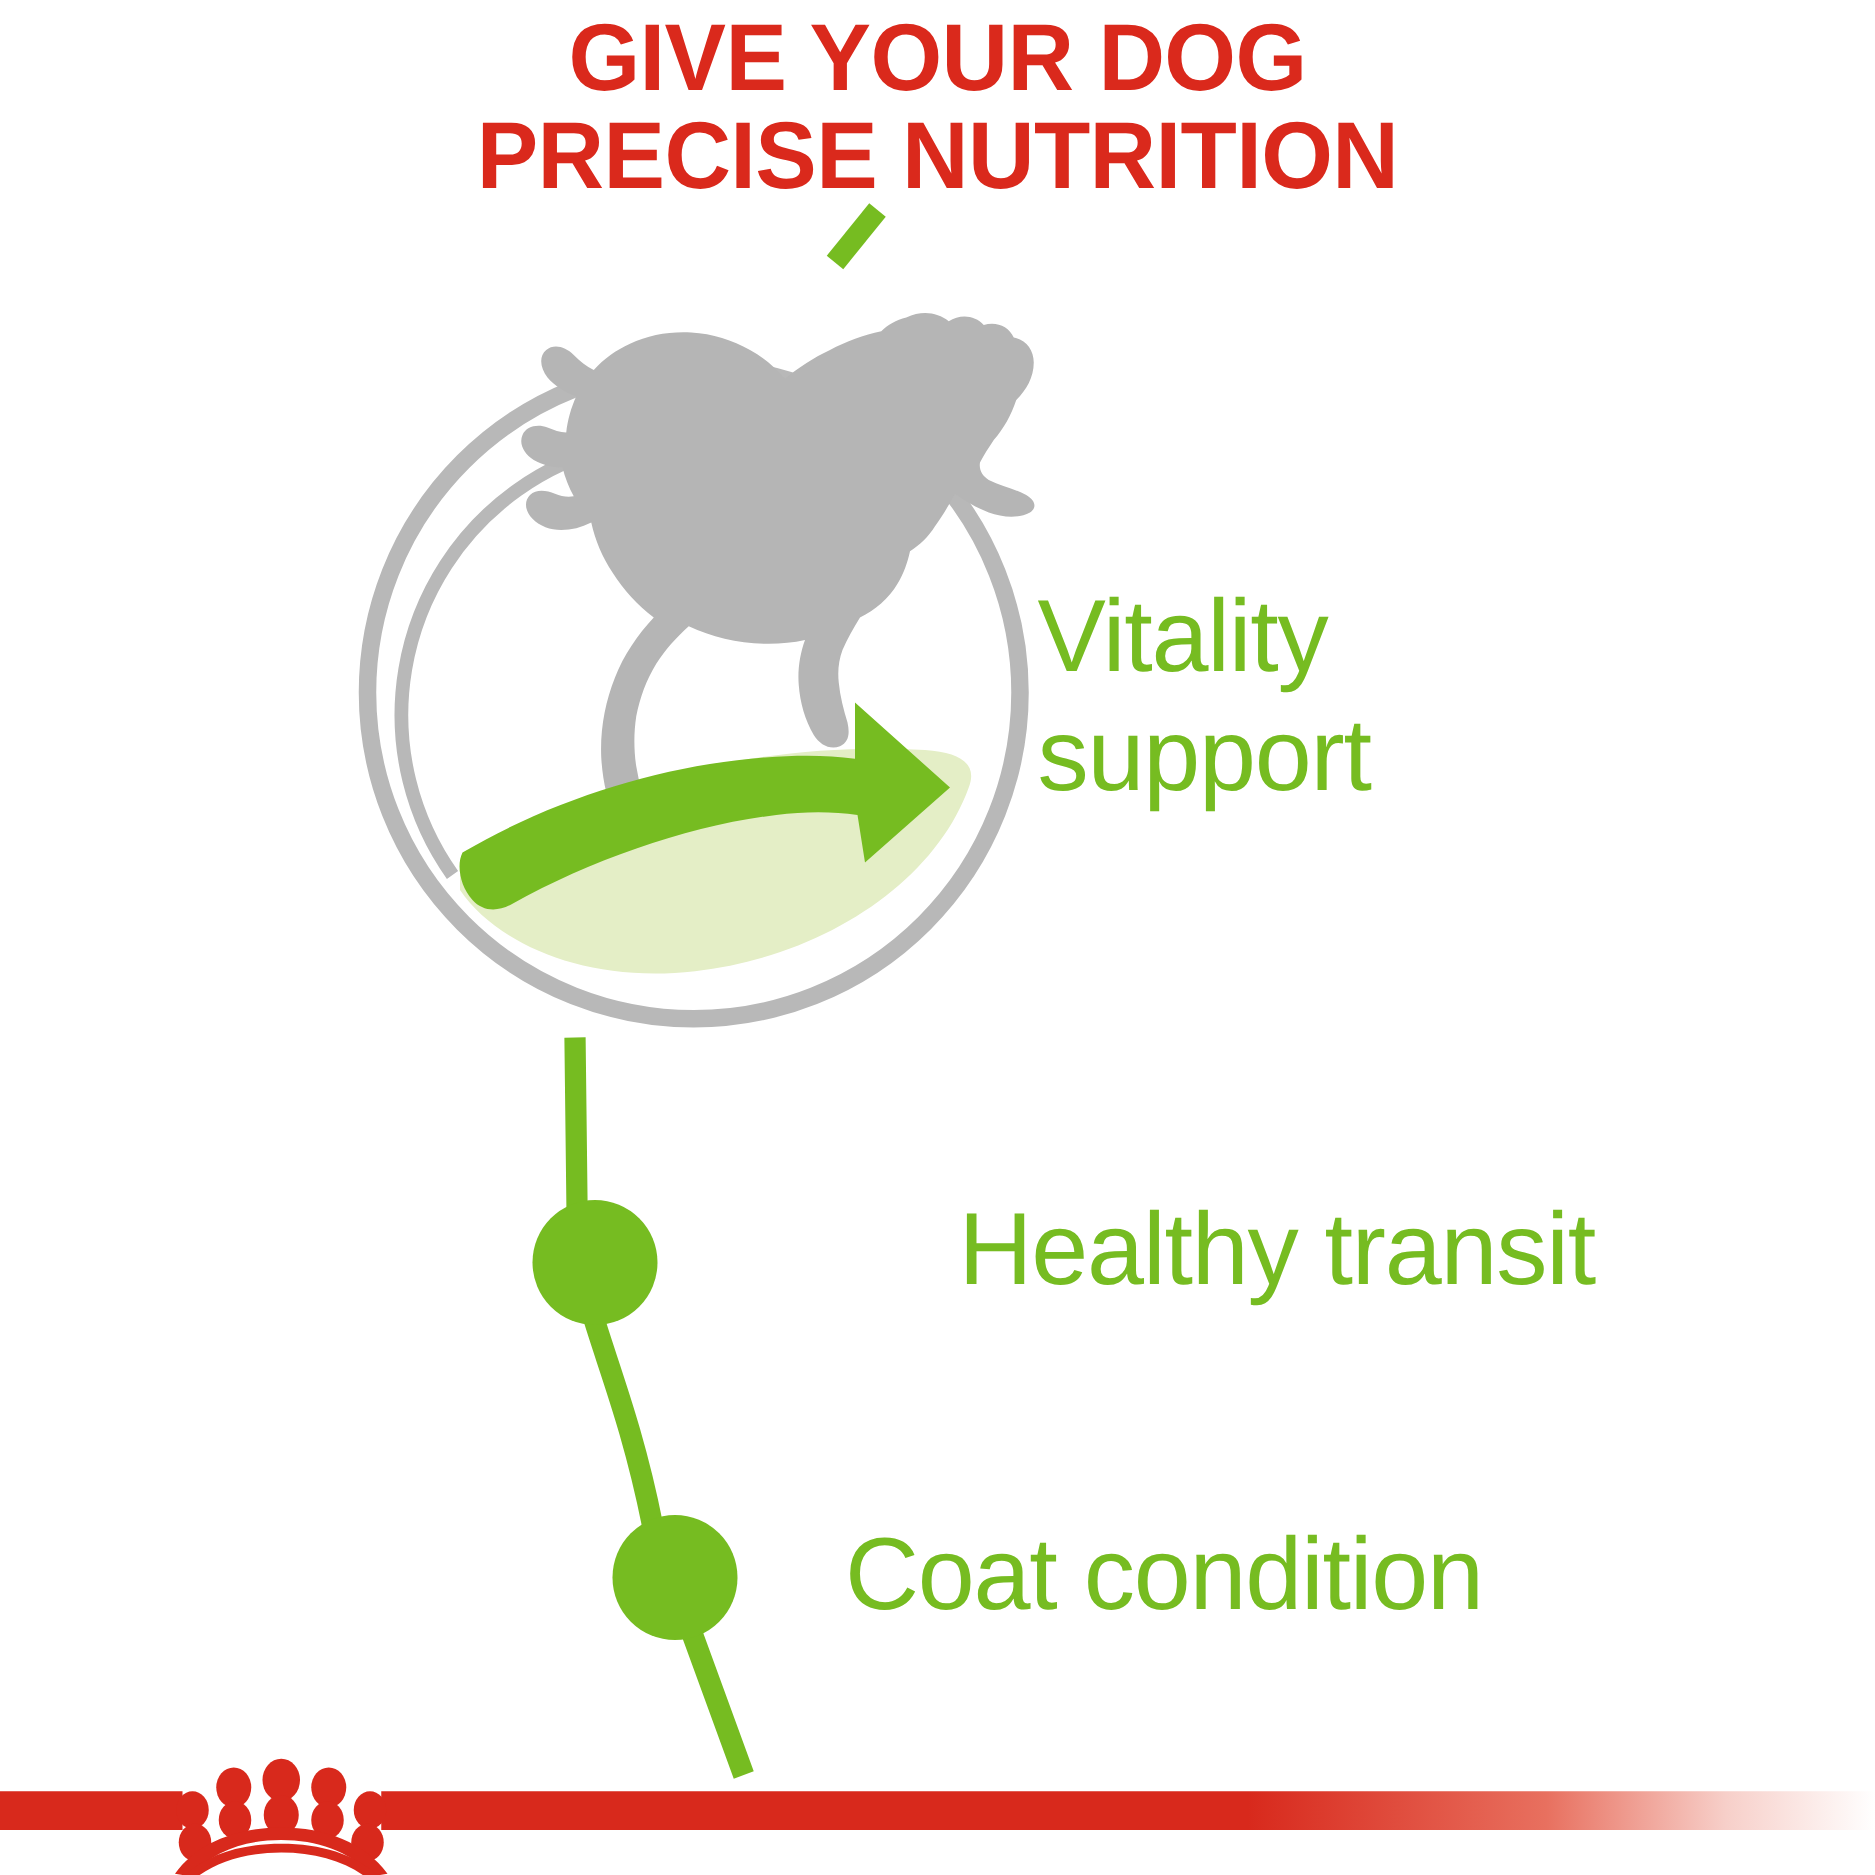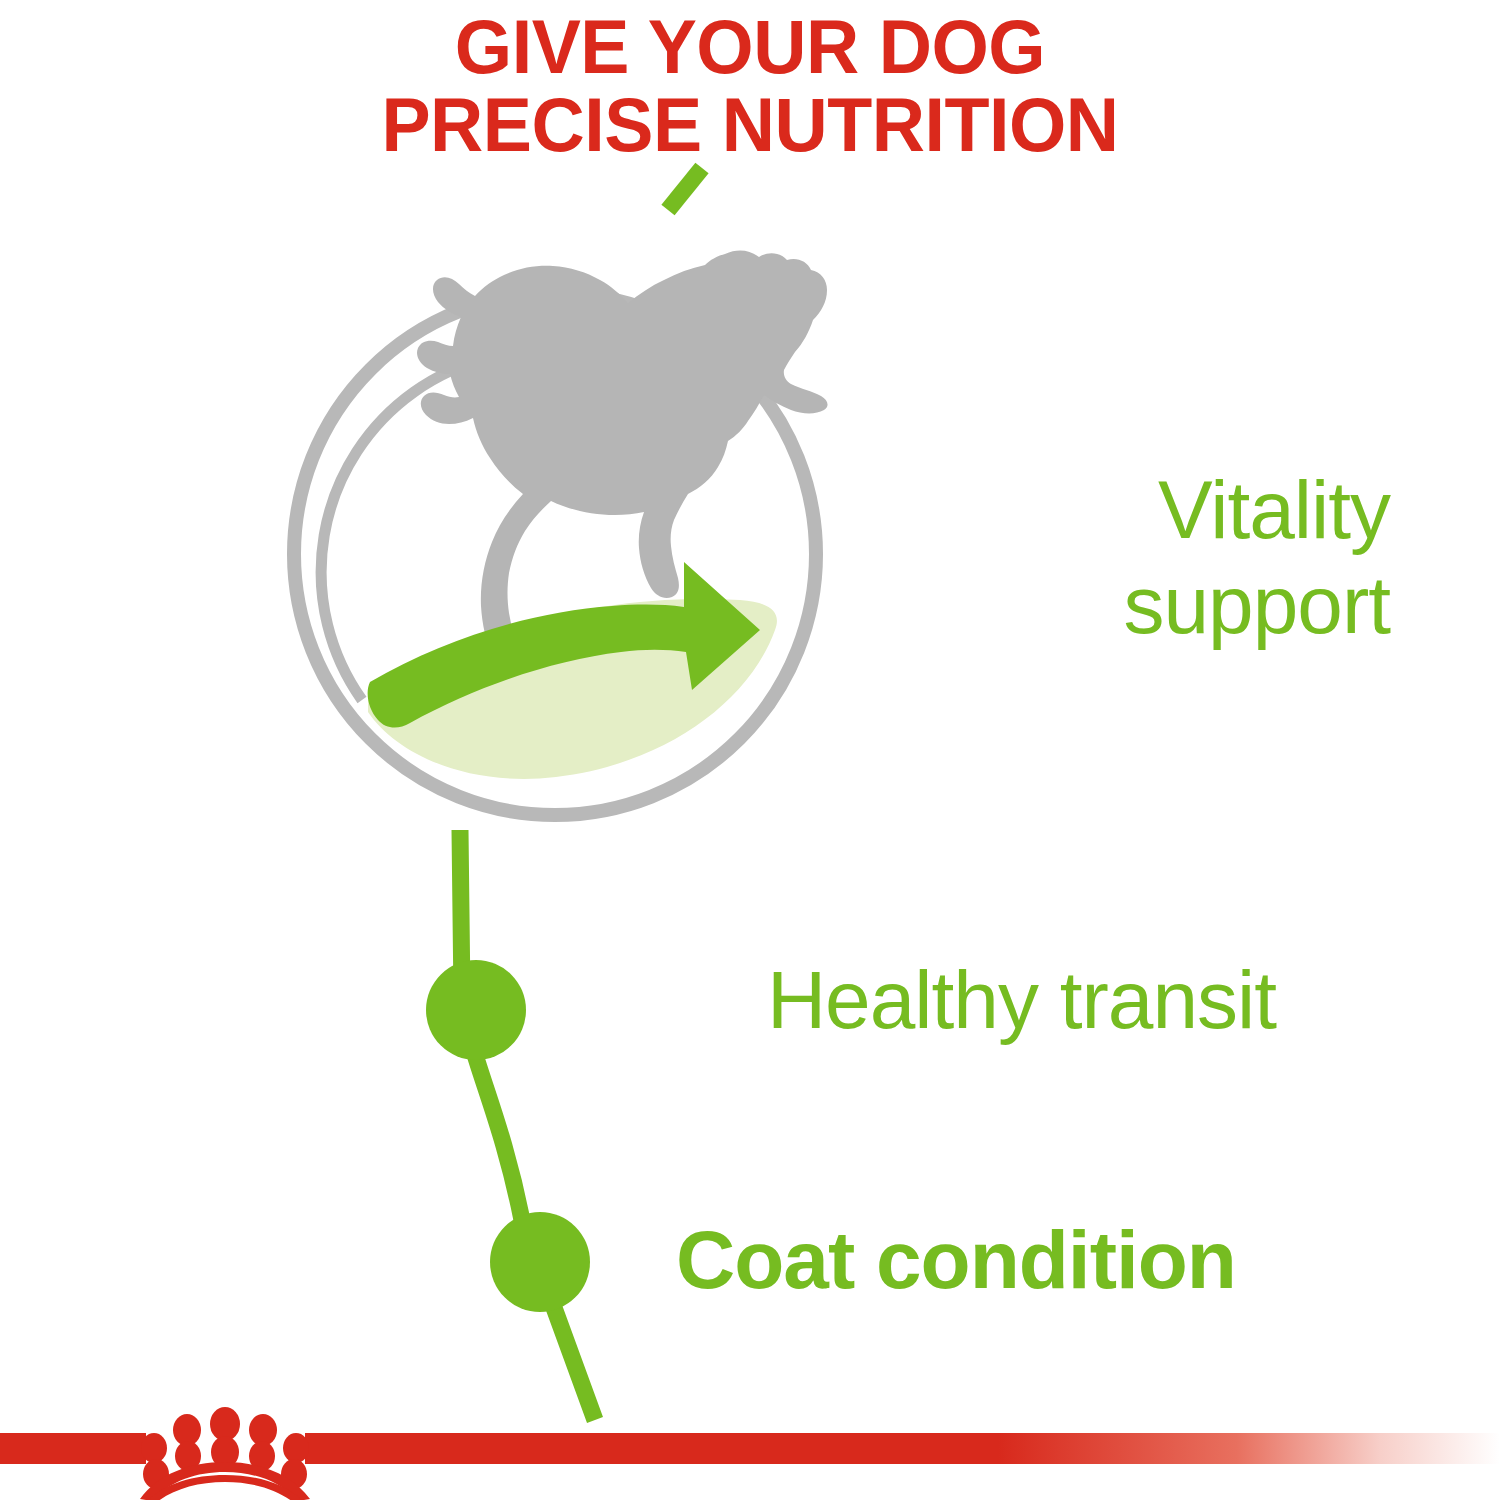--- a/index.html
+++ b/index.html
@@ -68,34 +68,33 @@
     font-weight: 400;
     font-size: 82px;
     line-height: 95px;
     letter-spacing: -1px;
     white-space: pre-line;
   }
   .label-vitality {
     left: 830px;
     top: 462px;
     width: 560px;
-    text-align: right;
+    text-align: left;
   }
   .label-transit {
     left: 576px;
     top: 952px;
     width: 700px;
     text-align: right;
   }
   .label-coat {
     left: 676px;
     top: 1212px;
     width: 700px;
     text-align: left;
-    font-weight: bold;
   }
 
   
   .footer {
     position: absolute;
     left: 0;
     top: 1424px;
     width: 1500px;
     height: 76px;
   }

